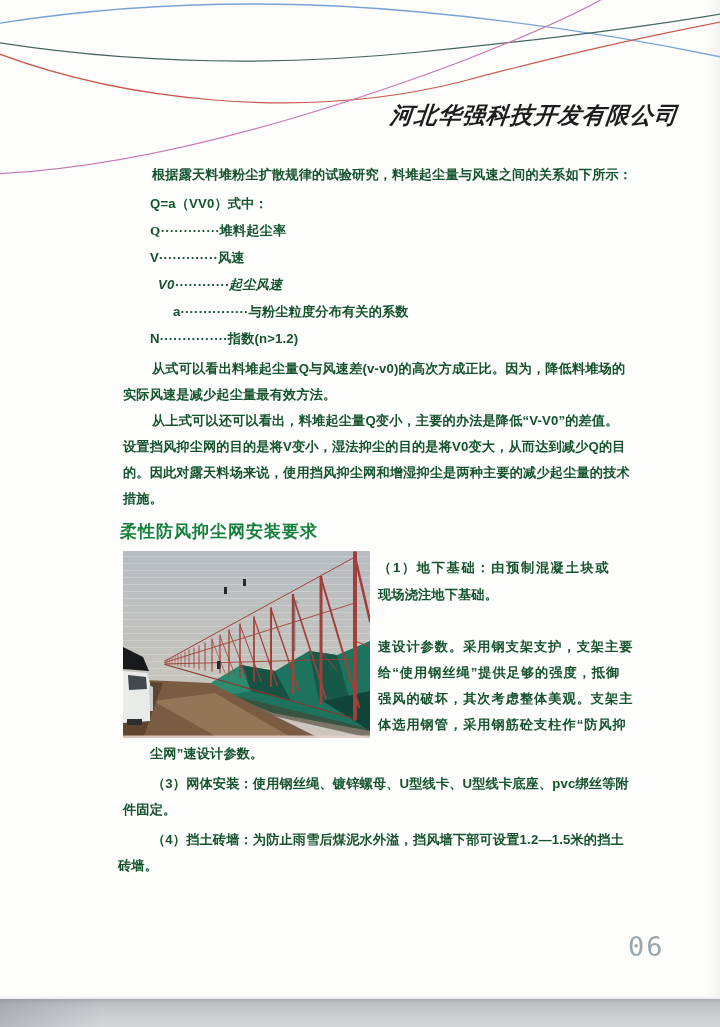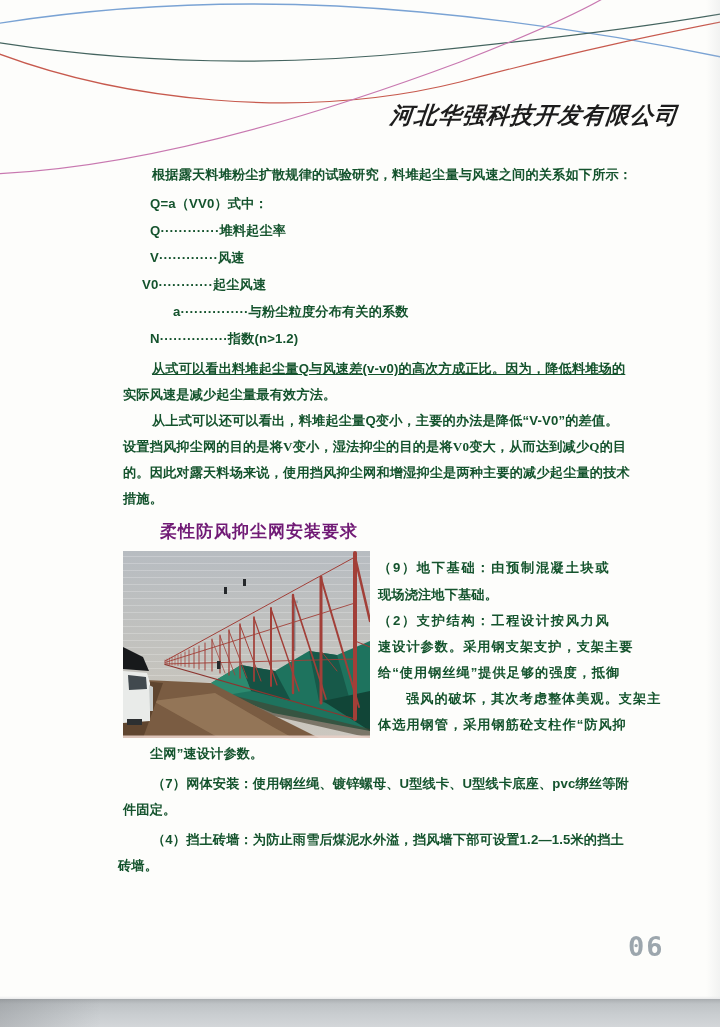--- a/index.html
+++ b/index.html
@@ -13,31 +13,31 @@
   .company{
     position:absolute;left:380px;top:100px;width:298px;
     text-align:right;font-size:23px;font-weight:700;color:#1c1c1c;
     font-style:italic;transform:skewX(-6deg);letter-spacing:1px;white-space:nowrap;
   }
   .tl{position:absolute;white-space:nowrap;font-size:13.2px;color:#14532d;
       font-weight:600;letter-spacing:0.15px;line-height:18px;}
   .rc{letter-spacing:1.7px;}
   .heading{
     position:absolute;left:120px;top:520px;font-size:17px;font-weight:700;
-    color:#701a75;letter-spacing:1px;white-space:nowrap;margin-left:40px;
+    color:#15803d;letter-spacing:1px;white-space:nowrap;
   }
   .photo{
     position:absolute;left:123px;top:551px;width:247px;height:187px;
     overflow:hidden;
   }
   .photo svg{display:block;width:247px;height:187px;}
   .pagenum{
     position:absolute;left:628px;top:931px;
     font-family:"DejaVu Sans Mono","Liberation Mono",monospace;
-    font-size:27px;font-weight:700;color:#9ca6ad;letter-spacing:2px;
+    font-size:27px;font-weight:400;color:#9ca6ad;letter-spacing:2px;
   }
   .bottom-band{
     position:absolute;left:0;top:999px;width:720px;height:28px;
     background:linear-gradient(180deg,#a9adb0 0%,#bfc3c6 18%,#c9cdd0 55%,#d3d6d9 100%);
   }
   .bottom-band::before{
     content:"";position:absolute;left:0;top:-3px;width:100%;height:3px;
     background:linear-gradient(180deg,rgba(255,255,255,0),#e9eaeb);
   }
   .bottom-band::after{
@@ -58,31 +58,31 @@
     <path d="M -6 24 C 120 4, 260 -3, 420 12 C 550 24, 650 42, 726 58" fill="none" stroke="#7aa3d4" stroke-width="1.3"></path>
     <path d="M -6 42 C 120 62, 260 68, 420 52 C 560 38, 650 26, 726 13" fill="none" stroke="#44645f" stroke-width="1.2"></path>
     <path d="M -6 52 C 120 100, 300 122, 460 82 C 580 50, 660 34, 726 21" fill="none" stroke="#c75a4e" stroke-width="1.2"></path>
     <path d="M -8 174 C 140 168, 310 118, 460 62 C 555 25, 600 2, 620 -12" fill="none" stroke="#c878b0" stroke-width="1.2"></path>
   </svg>
 
   <div class="company">河北华强科技开发有限公司</div>
 
   <div class="tl" style="left:152px;top:166px;">根据露天料堆粉尘扩散规律的试验研究，料堆起尘量与风速之间的关系如下所示：</div>
   <div class="tl" style="left:150px;top:195px;">Q=a（VV0）式中：</div>
-  <div class="tl" style="left:150px;top:222px;">Q·············堆料起尘率</div>
+  <div class="tl" style="left:150px;top:222px;font-family:Liberation Serif, serif;">Q·············堆料起尘率</div>
   <div class="tl" style="left:150px;top:249px;">V·············风速</div>
-  <div class="tl" style="left:142px;top:276px;">V0············起尘风速</div>
+  <div class="tl" style="left:158px;top:276px;font-style:italic;">V0············起尘风速</div>
   <div class="tl" style="left:150px;top:303px;margin-left:23px;">a···············与粉尘粒度分布有关的系数</div>
   <div class="tl" style="left:150px;top:330px;">N···············指数(n&gt;1.2)</div>
 
-  <div class="tl" style="left:152px;top:360px;text-decoration:underline;">从式可以看出料堆起尘量Q与风速差(v-v0)的高次方成正比。因为，降低料堆场的</div>
+  <div class="tl" style="left:152px;top:360px;">从式可以看出料堆起尘量Q与风速差(v-v0)的高次方成正比。因为，降低料堆场的</div>
   <div class="tl" style="left:123px;top:386px;">实际风速是减少起尘量最有效方法。</div>
 
   <div class="tl" style="left:152px;top:412px;">从上式可以还可以看出，料堆起尘量Q变小，主要的办法是降低“V-V0”的差值。</div>
-  <div class="tl" style="left:123px;top:438px;font-family:Liberation Serif, serif;">设置挡风抑尘网的目的是将V变小，湿法抑尘的目的是将V0变大，从而达到减少Q的目</div>
+  <div class="tl" style="left:123px;top:438px;">设置挡风抑尘网的目的是将V变小，湿法抑尘的目的是将V0变大，从而达到减少Q的目</div>
   <div class="tl" style="left:123px;top:464px;">的。因此对露天料场来说，使用挡风抑尘网和增湿抑尘是两种主要的减少起尘量的技术</div>
   <div class="tl" style="left:123px;top:490px;">措施。</div>
 
   <div class="heading">柔性防风抑尘网安装要求</div>
 
   <div class="photo">
     <svg viewBox="0 0 247 187" preserveAspectRatio="none" aria-label="红色钢支架防风抑尘网施工现场照片">
       <defs>
         <linearGradient id="sky" x1="0" y1="0" x2="0" y2="1">
           <stop offset="0" stop-color="#b7bcc1"></stop>
@@ -160,30 +160,29 @@
       <rect x="4" y="168" width="15" height="6" fill="#2c2f31"></rect>
 
       <rect x="101" y="36" width="3" height="7" fill="#25282b"></rect>
       <rect x="120" y="28" width="3" height="7" fill="#25282b"></rect>
       <rect x="94" y="110" width="3.5" height="8" fill="#25282b"></rect>
 
       <rect y="184.5" width="247" height="2.5" fill="#e8cfc6" opacity="0.9"></rect>
     </svg>
   </div>
 
-  <div class="tl rc" style="left:378px;top:559px;">（9）地下基础：由预制混凝土块或</div>
+  <div class="tl rc" style="left:378px;top:559px;">（1）地下基础：由预制混凝土块或</div>
   <div class="tl" style="left:378px;top:586px;">现场浇注地下基础。</div>
-  <div class="tl rc" style="left:378px;top:612px;">（2）支护结构：工程设计按风力风</div>
   <div class="tl" style="left:378px;top:638px;letter-spacing:1px;">速设计参数。采用钢支架支护，支架主要</div>
   <div class="tl" style="left:378px;top:664px;letter-spacing:1px;">给“使用钢丝绳”提供足够的强度，抵御</div>
-  <div class="tl" style="left:378px;top:690px;letter-spacing:1px;margin-left:28px;">强风的破坏，其次考虑整体美观。支架主</div>
+  <div class="tl" style="left:378px;top:690px;letter-spacing:1px;">强风的破坏，其次考虑整体美观。支架主</div>
   <div class="tl" style="left:378px;top:716px;letter-spacing:1px;">体选用钢管，采用钢筋砼支柱作“防风抑</div>
 
   <div class="tl" style="left:150px;top:745px;">尘网”速设计参数。</div>
-  <div class="tl" style="left:152px;top:775px;">（7）网体安装：使用钢丝绳、镀锌螺母、U型线卡、U型线卡底座、pvc绑丝等附</div>
+  <div class="tl" style="left:152px;top:775px;">（3）网体安装：使用钢丝绳、镀锌螺母、U型线卡、U型线卡底座、pvc绑丝等附</div>
   <div class="tl" style="left:123px;top:801px;">件固定。</div>
   <div class="tl" style="left:152px;top:831px;">（4）挡土砖墙：为防止雨雪后煤泥水外溢，挡风墙下部可设置1.2—1.5米的挡土</div>
   <div class="tl" style="left:118px;top:857px;">砖墙。</div>
 
   <div class="pagenum">06</div>
 
   <div class="right-edge"></div>
   <div class="bottom-band"></div>
 </div>
 

